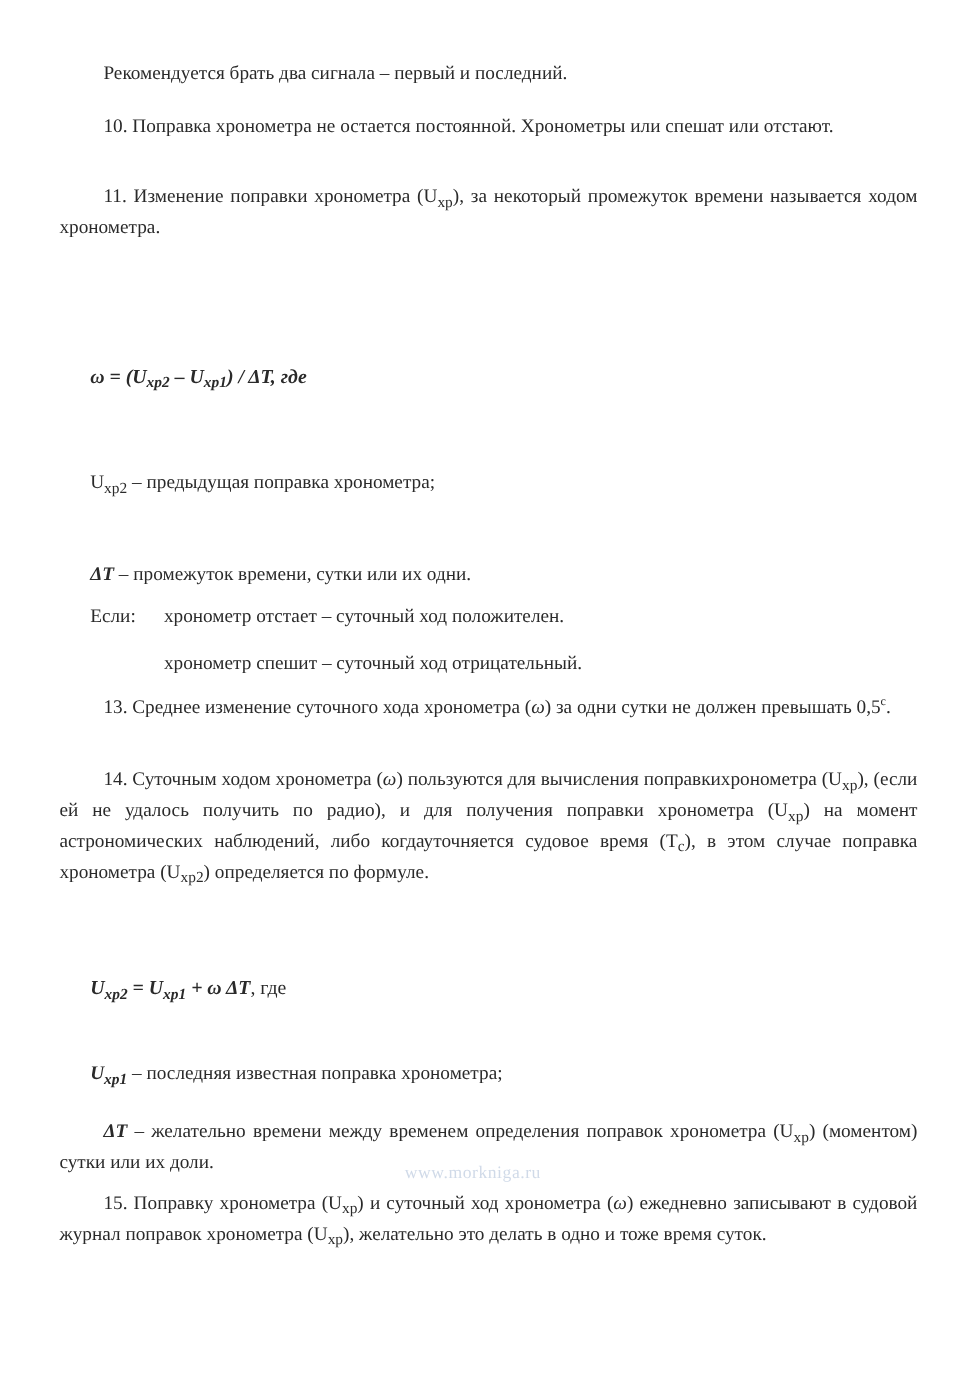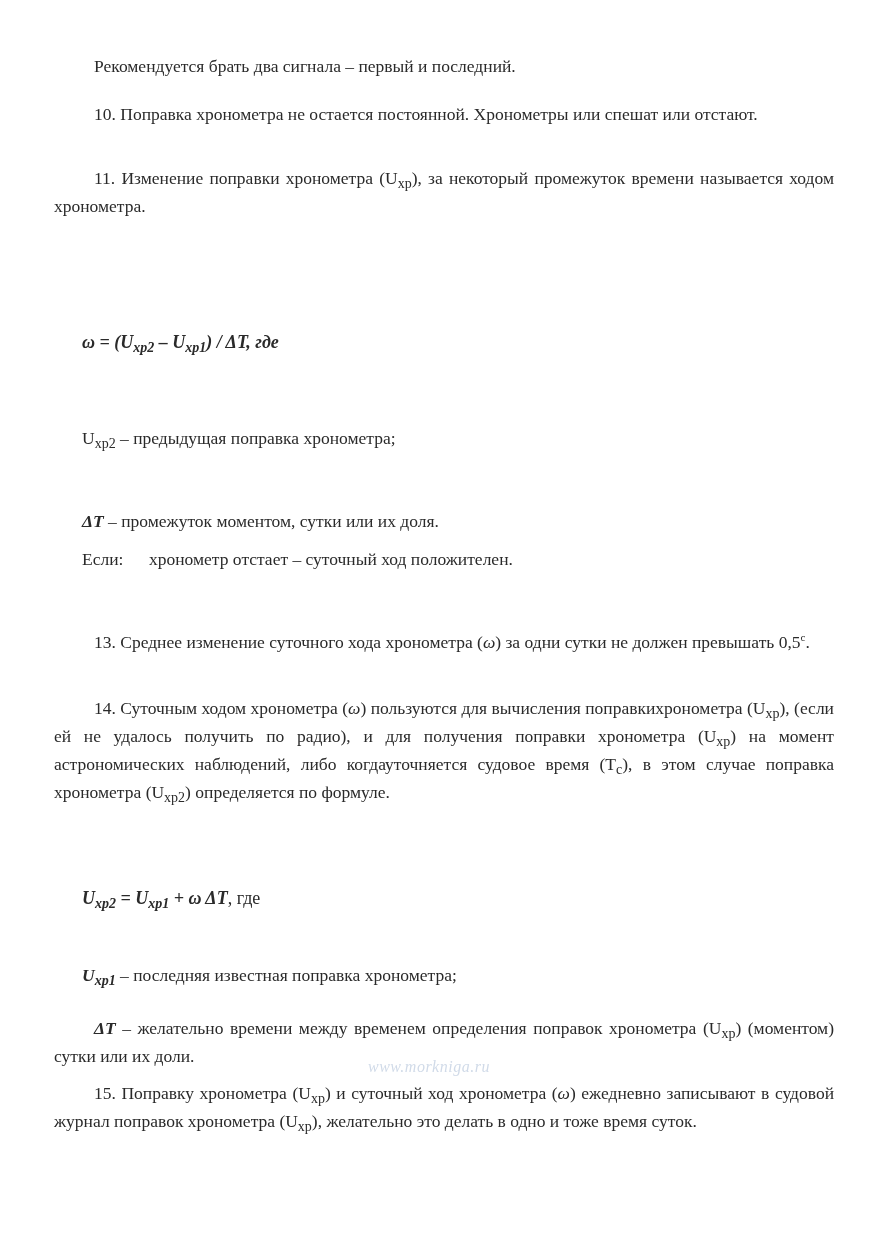--- a/index.html
+++ b/index.html
@@ -24,45 +24,45 @@
     .bi { font-weight: bold; font-style: italic; }
     .def { position: absolute; left: 82px; line-height: 28px; }
     .if-row { position: absolute; left: 82px; }
     .if-label { display: inline-block; width: 67px; }
     .if-row2 { position: absolute; left: 149px; }
     .watermark {
       position: absolute; left: 368px; top: 1058px;
       font-size: 16px; color: rgba(120,150,190,0.35);
       letter-spacing: 0.5px; pointer-events: none;
       font-family: "Liberation Serif", serif;
-      font-style: italic;
     }
     .omega { font-style: italic; }
   </style>
 </head>
 <body>
 
 <div class="page">
 
   <p class="p" style="top:40px; left:82px;">Рекомендуется брать два сигнала – первый и последний.</p>
 
   <p class="p ind" style="top:88px;">10. Поправка хронометра не остается постоянной. Хронометры или спешат или отстают.</p>
 
   <p class="p ind" style="top:152px;"><span>11. Изменение поправки хронометра (U</span><sub>хр</sub><span>), за некоторый промежуток времени называется ходом хронометра.</span></p>
 
 
   <div class="formula" style="top:332px;"><span>ω = (U</span><sub>хр2</sub><span> – U</span><sub>хр1</sub><span>) / ΔT, где</span></div>
 
   <div class="def" style="top:424px;"><span>U</span><sub>хр2</sub><span> – предыдущая поправка хронометра;</span></div>
 
 
-  <div class="def" style="top:507px;"><span class="bi">ΔT</span><span> – промежуток моментом, сутки или их доля.</span></div>
+  <div class="def" style="top:507px;"><span class="bi">ΔT</span><span> – промежуток времени, сутки или их одни.</span></div>
 
   <div class="if-row" style="top:549px;"><span class="if-label">Если:</span><span>хронометр отстает – суточный ход положителен.</span></div>
 
+  <div class="if-row2" style="top:592px;">хронометр спешит – суточный ход отрицательный.</div>
 
   <p class="p ind" style="top:616px;"><span>13. Среднее изменение суточного хода хронометра (</span><span class="omega">ω</span><span>) за одни сутки не должен превышать 0,5</span><sup>с</sup><span>.</span></p>
 
   <p class="p ind" style="top:682px;"><span>14. Суточным ходом хронометра (</span><span class="omega">ω</span><span>) пользуются для вычисления поправкихронометра (U</span><sub>хр</sub><span>), (если ей не удалось получить по радио), и для получения поправки хронометра (U</span><sub>хр</sub><span>) на момент астрономических наблюдений, либо когдауточняется судовое время (T</span><sub>с</sub><span>), в этом случае поправка хронометра (U</span><sub>хр2</sub><span>) определяется по формуле.</span></p>
 
   <div class="formula" style="top:888px;text-align:right;"><span>U</span><sub>хр2</sub><span> = U</span><sub>хр1</sub><span> + ω ΔT</span><span class="plain">, где</span></div>
 
   <div class="def" style="top:961px;"><span class="bi">U</span><sub class="bi">хр1</sub><span> – последняя известная поправка хронометра;</span></div>
 
   <p class="p ind" style="top:1002px;"><span class="bi">ΔT</span><span> – желательно времени между временем определения поправок хронометра (U</span><sub>хр</sub><span>) (моментом) сутки или их доли.</span></p>

